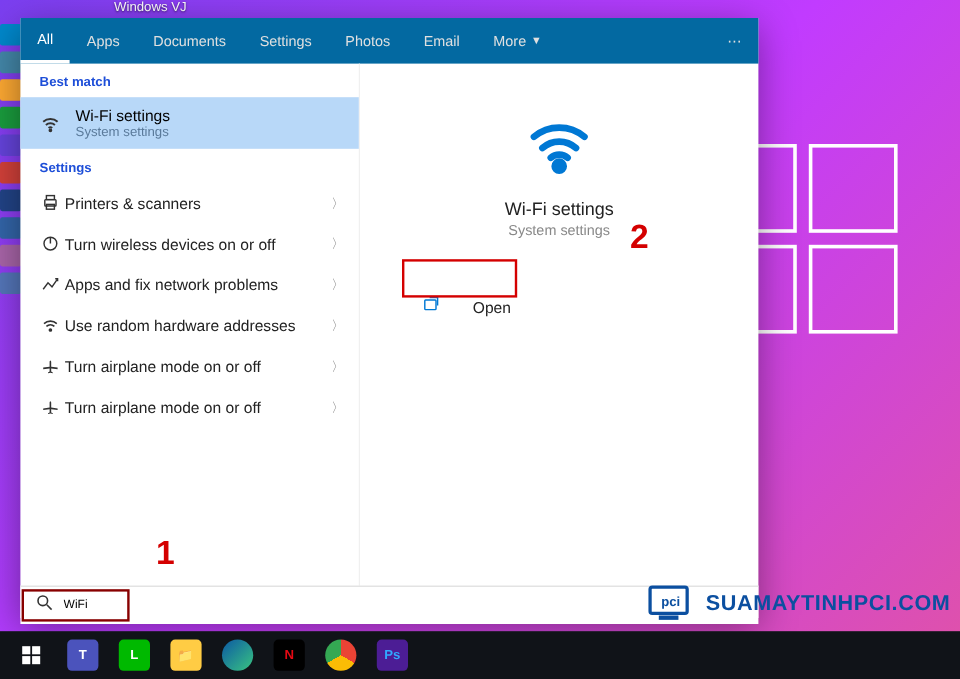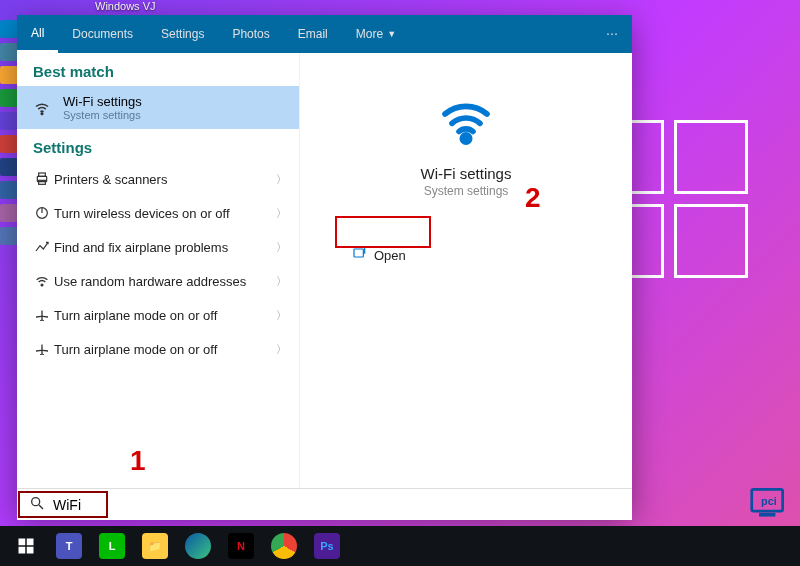--- a/index.html
+++ b/index.html
@@ -19,47 +19,47 @@
 
 .tabs { height: 38px; background: #0369a1; display: flex; align-items: center; color: #e0e0e0; font-size: 12px; }
 .tab { padding: 0 14px; height: 100%; display: flex; align-items: center; cursor: pointer; }
 .tab.active { border-bottom: 3px solid #fff; color: #fff; font-weight: 500; }
 .tab-more { padding: 0 14px; display: flex; align-items: center; gap: 4px; }
 
 .panel-body { flex: 1; display: flex; }
 .left-col { width: 283px; border-right: 1px solid #f0f0f0; display: flex; flex-direction: column; }
 .right-col { flex: 1; padding-top: 40px; display: flex; flex-direction: column; align-items: center; }
 
-.section-hdr { font-size: 15px; font-weight: 600; color: #0f766e; padding: 10px 16px 6px; }
+.section-hdr { font-size: 11px; font-weight: 600; color: #1d4ed8; padding: 10px 16px 6px; }
 
 .best-match { background: #b8d8f8; padding: 8px 16px; display: flex; align-items: center; gap: 12px; }
 .bm-icon { width: 18px; height: 18px; display: flex; align-items: center; justify-content: center; }
 .bm-text { display: flex; flex-direction: column; }
 .bm-title { font-size: 13px; color: #000; }
 .bm-sub { font-size: 11px; color: #5a7a9a; }
 
 .settings-list { display: flex; flex-direction: column; }
 .setting-item { display: flex; align-items: center; padding: 8px 16px; gap: 3px; font-size: 13px; color: #222; cursor: pointer; position: relative; }
 .setting-icon { width: 18px; height: 18px; display: flex; align-items: center; justify-content: center; color: #333; }
 .chev { position: absolute; right: 12px; color: #888; font-size: 11px; }
 
 .detail-icon { color: #0078d4; margin-bottom: 12px; }
 .detail-title { font-size: 15px; color: #222; margin-bottom: 2px; }
 .detail-sub { font-size: 12px; color: #888; }
 
-.action-row { align-self: flex-start; margin-left: 36px; margin-top: 40px; display: flex; align-items: center; gap: 6px; padding: 7px 16px; cursor: pointer; }
+.action-row { align-self: flex-start; margin-left: 36px; margin-top: 40px; display: flex; align-items: center; gap: 26px; padding: 7px 16px; cursor: pointer; }
 .action-icon { color: #0078d4; }
 
 .annot-box-1 { position: absolute; border: 2px solid #d40000; left: 335px; top: 216px; width: 96px; height: 32px; pointer-events: none; }
 .annot-box-2 { position: absolute; border: 2px solid #880000; left: 18px; top: 491px; width: 90px; height: 27px; pointer-events: none; }
 .annot-1 { position: absolute; left: 130px; top: 445px; color: #d40000; font-size: 28px; font-weight: bold; pointer-events: none; font-family: Arial; }
 .annot-2 { position: absolute; left: 525px; top: 182px; color: #d40000; font-size: 28px; font-weight: bold; pointer-events: none; font-family: Arial; }
 
 .search-box { position: absolute; left: 17px; top: 488px; width: 615px; height: 32px; background: #fff; border-top: 1px solid #ddd; display: flex; align-items: center; padding: 0 12px; gap: 8px; }
-.search-box input { border: none; outline: none; flex: 1; font-size: 14px; }
+.search-box input { border: none; outline: none; flex: 1; font-size: 10px; }
 .search-icon { color: #333; }
 
 .taskbar { position: absolute; left: 0; bottom: 0; width: 800px; height: 40px; background: #101318; display: flex; align-items: center; padding: 0 6px; gap: 3px; }
 .tb-item { width: 40px; height: 34px; display: flex; align-items: center; justify-content: center; cursor: pointer; }
 .win-start svg { width: 18px; height: 18px; }
 .tb-icon { width: 26px; height: 26px; border-radius: 4px; display: flex; align-items: center; justify-content: center; font-size: 11px; color: #fff; font-weight: bold; }
 
 .watermark { position: absolute; right: 8px; bottom: 44px; display: flex; align-items: center; gap: 6px; }
 .wm-text { font-family: Arial; font-weight: 900; font-size: 18px; color: #0b4fa0; letter-spacing: 0.5px; }
 .wm-logo { width: 46px; height: 40px; }
@@ -87,20 +87,21 @@
 <div class="win-logo-bg">
   <div class="sq tl"></div>
     <div class="sq tr"></div>
     <div class="sq bl"></div>
     <div class="sq br"></div>
 </div>
 
 <div class="search-panel">
   <div class="tabs">
     <div class="tab active">All</div>
+    <div class="tab">Apps</div>
     <div class="tab">Documents</div>
     <div class="tab">Settings</div>
     <div class="tab">Photos</div>
     <div class="tab">Email</div>
     <div class="tab-more">
       <span>More</span>
       <span style="font-size:9px">▼</span>
     </div>
     <div style="flex:1"></div>
     <div class="tab">⋯</div>
@@ -147,21 +148,21 @@
           <span>Turn wireless devices on or off</span>
           <span class="chev">〉</span>
         </div>
         <div class="setting-item">
           <span class="setting-icon">
             <svg width="16" height="16" viewBox="0 0 24 24" fill="none" stroke="#333" stroke-width="1.8">
                 <path d="M3 18 L9 10 L14 15 L21 5"></path>
                 <path d="M18 5 L21 5 L21 8"></path>
               </svg>
           </span>
-          <span>Find and fix airplane problems</span>
+          <span>Apps and fix network problems</span>
           <span class="chev">〉</span>
         </div>
         <div class="setting-item">
           <span class="setting-icon">
             <svg width="16" height="16" viewBox="0 0 24 24" fill="none" stroke="#333" stroke-width="2">
                 <path d="M4 10 a12 12 0 0 1 16 0"></path>
                 <path d="M7 13.5 a7.5 7.5 0 0 1 10 0"></path>
                 <circle cx="12" cy="18" r="1.3" fill="#333"></circle>
               </svg>
           </span>
@@ -228,20 +229,21 @@
 <div class="annot-2">2</div>
 <div class="annot-box-1"></div>
 <div class="annot-box-2"></div>
 
 <div class="watermark">
   <svg class="wm-logo" viewBox="0 0 50 44">
     <rect x="6" y="8" width="34" height="24" rx="2" fill="none" stroke="#0b4fa0" stroke-width="3"></rect>
     <rect x="14" y="34" width="18" height="4" fill="#0b4fa0"></rect>
     <text x="25" y="25" font-size="12" font-weight="900" fill="#0b4fa0" text-anchor="middle" font-family="Arial">pci</text>
   </svg>
+  <span class="wm-text">SUAMAYTINHPCI.COM</span>
 </div>
 
 <div class="taskbar">
   <div class="tb-item win-start">
     <svg viewBox="0 0 24 24">
         <rect x="2" y="2" width="9" height="9" fill="#fff"></rect>
         <rect x="13" y="2" width="9" height="9" fill="#fff"></rect>
         <rect x="2" y="13" width="9" height="9" fill="#fff"></rect>
         <rect x="13" y="13" width="9" height="9" fill="#fff"></rect>
       </svg>

